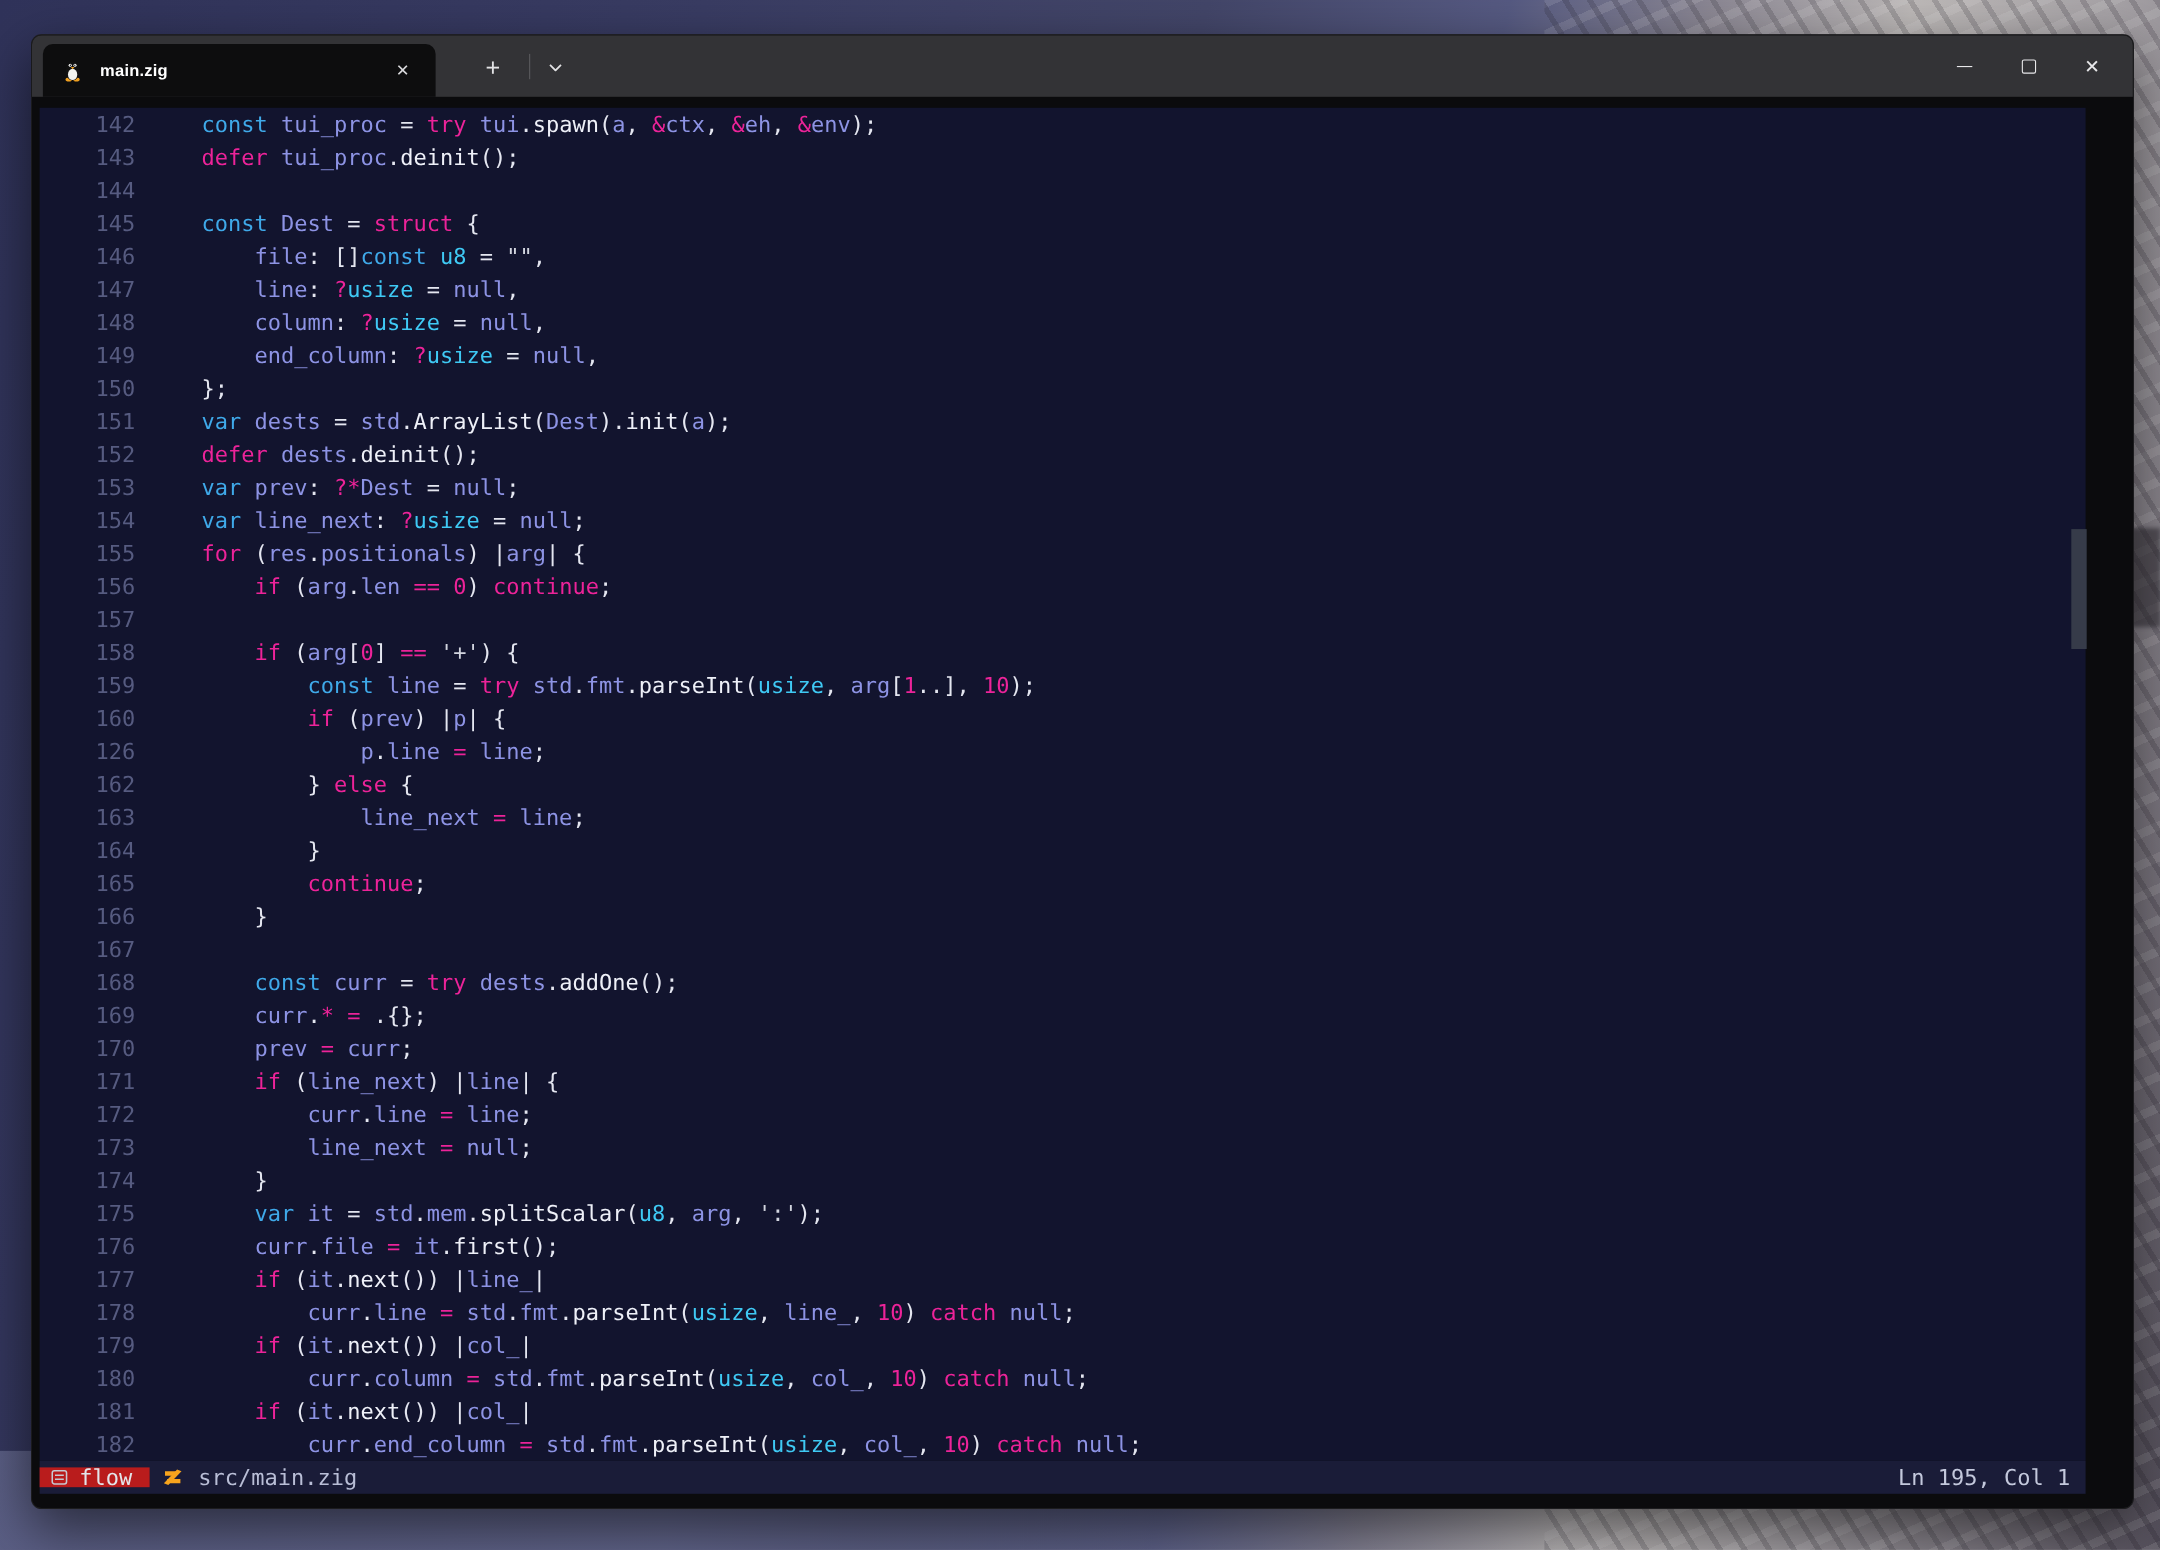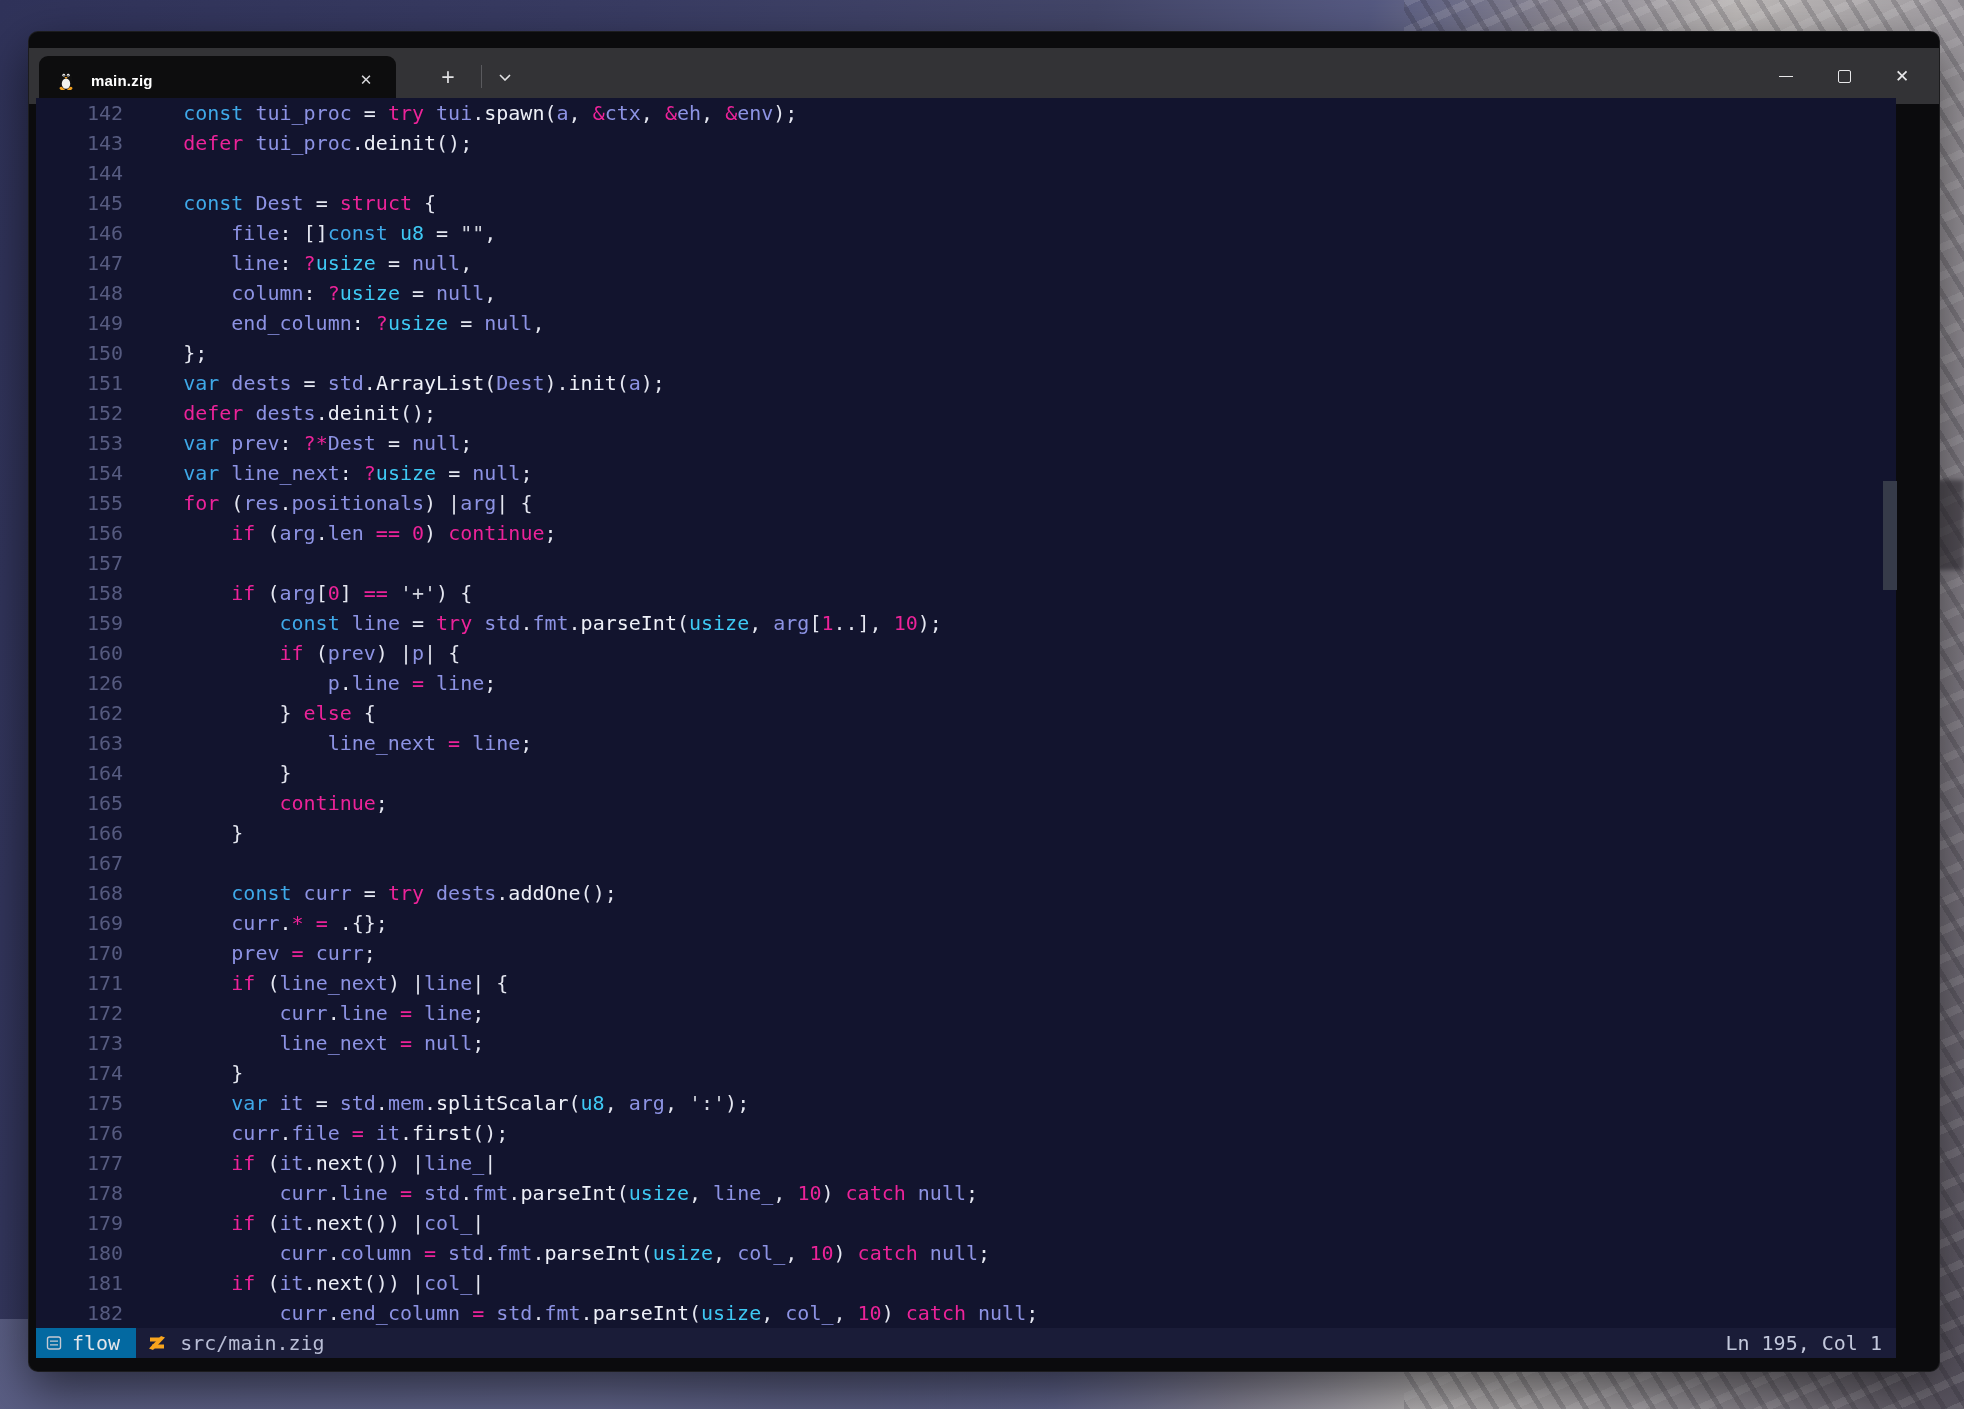--- a/index.html
+++ b/index.html
@@ -21,21 +21,21 @@
     background:linear-gradient(90deg, #64688e 0%, #6a6e94 40%, rgba(106,110,148,0) 100%); opacity:.8; }
   .wallpaper .wp-darkband { position:absolute; right:0; top:480px; width:120px; height:90px;
     background:rgba(40,36,44,.55); filter:blur(2px); }
 
   
   .window { position:absolute; left:28px; top:31px; width:1912px; height:1341px;
     background:#0b0b0d; border-radius:10px; overflow:hidden;
     box-shadow:0 18px 50px rgba(0,0,0,.55); border:1px solid rgba(255,255,255,.07); }
 
   
-  .titlebar { position:absolute; left:0; top:16px; width:100%; height:56px; background:#333336; }
+  .titlebar { position:absolute; left:0; top:0; width:100%; height:56px; background:#333336; }
   .tab { position:absolute; left:10px; top:8px; width:357px; height:48px; background:#0d0d0e;
     border-radius:9px 9px 0 0; display:flex; align-items:center; }
   .tab .tab-icon { margin-left:16px; width:22px; height:22px; flex:0 0 auto; }
   .tab .tab-title { margin-left:14px; color:#ffffff; font-size:15px; font-weight:600; letter-spacing:.2px; }
   .tab .tab-close { position:absolute; right:16px; top:50%; transform:translateY(-50%);
     width:28px; height:28px; display:flex; align-items:center; justify-content:center;
     color:#d9d9dc; font-size:15px; cursor:pointer; }
   .newtab-btn { position:absolute; left:401px; top:14px; width:36px; height:30px;
     display:flex; align-items:center; justify-content:center; color:#e2e2e4; font-size:23px; font-weight:300; }
   .tabbar-divider { position:absolute; left:452px; top:17px; width:1px; height:23px; background:#5a5a5e; }
@@ -63,21 +63,21 @@
   .tok-id   { color:#8d93e4; }
   .tok-fn   { color:#eef0f8; }
   .tok-pun  { color:#e4e6f0; }
   .tok-str  { color:#d2d5df; }
 
   .scrollbar-thumb { position:absolute; left:1847px; top:383px; width:14px; height:109px; background:#363b49; }
 
   
   .statusbar { position:absolute; left:0; top:1230px; width:1860px; height:30px; background:#1a1c38;
     font-family:"DejaVu Sans Mono", monospace; font-size:20px; line-height:30px; display:flex; align-items:center; }
-  .mode-seg { height:30px; background:#0369a1; display:flex; align-items:center; padding:0 16px 0 10px; color:#e3e5ea; }
+  .mode-seg { height:18px; background:#b91c1c; display:flex; align-items:center; padding:0 16px 0 10px; color:#e3e5ea; }
   .mode-seg .buf-icon { margin-right:10px; display:block; }
   .file-seg { display:flex; align-items:center; margin-left:12px; color:#b9bed6; }
   .file-seg .zig-icon { margin-right:14px; display:block; font-style:normal; }
   .pos-seg { margin-left:auto; margin-right:14px; color:#c3c8dc;text-align:right; }
 </style>
 </head>
 <body>
 
 <div class="wallpaper">
   <div class="wp-texture"></div>

